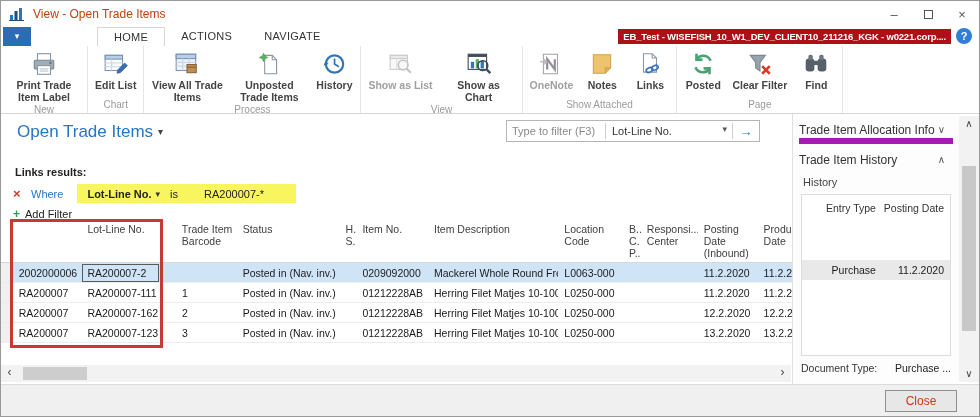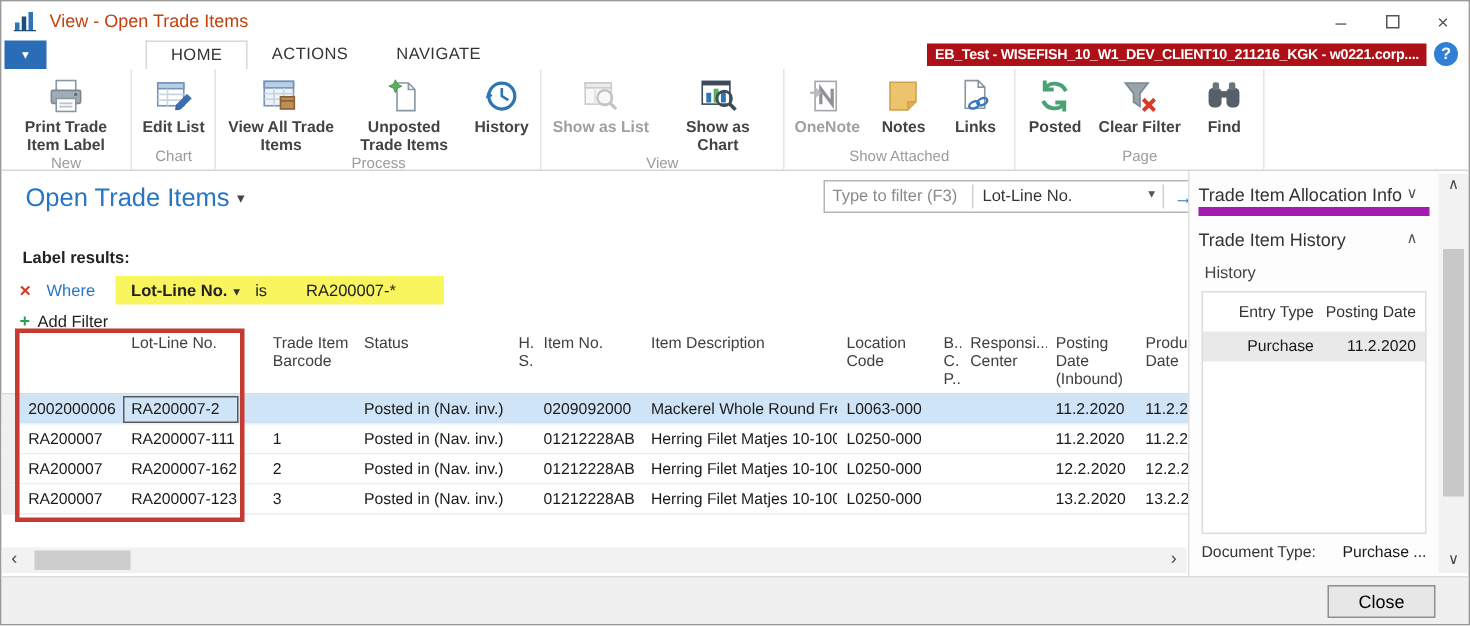--- a/index.html
+++ b/index.html
@@ -38,21 +38,21 @@
   .rbtn .rlabel { font-size:10.5px; color:#444; text-align:center; line-height:11.5px; margin-top:2px; max-width:72px;font-weight:bold; }
   .rbtn.disabled .rlabel { color:#a0a0a0; }
   .rbtn.disabled .icon { opacity:.55; filter:grayscale(90%); }
   .rglabel { height:15px; font-size:10px; color:#9b9b9b; text-align:center; line-height:14px; }
 
   
   .main { position:absolute; top:113px; left:0; width:791px; height:272px; background:#fff; }
   .pagetitle { position:absolute; left:16px; top:8px; font-size:17px; color:#2775c4; cursor:pointer; }
   .pagetitle .caret { font-size:10px; color:#444; margin-left:5px; vertical-align:2px; }
   .filterbox { position:absolute; left:505px; top:6px; width:254px; height:22px; border:1px solid #b5b5b5;
-               background:#fff; display:flex; align-items:center;margin-left:43px; }
+               background:#fff; display:flex; align-items:center; }
   .filterbox input { border:none; outline:none; width:98px; height:18px; font-size:11px; padding-left:5px;
                      font-family:"Liberation Sans", sans-serif; color:#333; }
   .filterbox input::placeholder { color:#8a8a8a; }
   .fsep { width:1px; height:16px; background:#cfcfcf; }
   .ffield { flex:1; font-size:11px; color:#333; padding-left:6px; cursor:pointer; position:relative; }
   .ffield .dd { position:absolute; right:5px; top:-1px; font-size:9px; color:#555; }
   .fgo { width:26px; text-align:center; color:#2775c4; font-size:13px; cursor:pointer; }
   .collapsebtn { position:absolute; left:832px; top:8px; font-size:11px; color:#555; cursor:pointer; }
   .showresults { position:absolute; left:14px; top:52px; font-size:11px; font-weight:bold; color:#222; }
   .filterrow { position:absolute; left:12px; top:70px; height:19px; display:flex; align-items:center; }
@@ -98,39 +98,39 @@
              border-left:1px solid #e0e0e0; }
   .fb-sec { position:absolute; left:6px; right:6px; height:26px; border-bottom:6px solid #a21caf;
             font-size:12px; color:#333; line-height:24px; cursor:pointer; }
   .fb-sec .chev { position:absolute; right:8px; font-size:10px; color:#555; }
   .fb-alloc { top:4px; }
   .fb-hist { top:34px; border-bottom:none; }
   .fb-sub { position:absolute; left:10px; top:62px; font-size:11px; color:#444; }
   .fb-grid { position:absolute; left:8px; right:8px; top:80px; height:162px; background:#fff; border:1px solid #dcdcdc; }
   .fb-gh { display:flex; height:26px; align-items:center; }
   .fb-gh div { font-size:10.5px; color:#333; }
-  .fb-row { display:flex; height:20px; align-items:center; background:#e9e9e9; cursor:pointer; }
+  .fb-row { display:flex; height:20px; align-items:center; background:#e9e9e9; cursor:pointer;margin-top:39px; }
   .fb-row div { font-size:10.5px; color:#1a1a1a; }
   .fb-c1 { width:54%; text-align:right; padding-right:6px; }
   .fb-c2 { width:46%; text-align:right; padding-right:6px; }
   .fb-doc { position:absolute; left:8px; right:8px; top:248px; display:flex; justify-content:space-between; }
   .fb-doc .lbl { font-size:10.5px; color:#333; }
   .fb-doc .val { font-size:10.5px; color:#1a1a1a; }
 
   
   .vscroll { position:absolute; top:115px; left:958px; width:20px; height:266px; background:#f2f2f2; }
   .vs-arrow { position:absolute; left:0; width:20px; height:16px; color:#444; font-size:10px;
               text-align:center; line-height:16px; cursor:pointer; }
   .vs-up { top:0; } .vs-down { bottom:0; }
   .vs-thumb { position:absolute; left:3px; top:50px; width:14px; height:165px; background:#c8c8c8; cursor:grab; }
 
   
   .footer { position:absolute; left:0; right:0; bottom:0; height:32px; background:#f0f0f0; border-top:1px solid #dcdcdc; }
   .closebtn { position:absolute; right:22px; top:5px; width:72px; height:22px; background:#e7e7e7;
-              border:1px solid #8f8f8f; font-size:12px; color:#000000; cursor:pointer;
+              border:1px solid #8f8f8f; font-size:12px; color:#c2410c; cursor:pointer;
               font-family:"Liberation Sans", sans-serif; }
 </style>
 </head>
 <body>
 
 <div class="win">
 
   <div class="titlebar">
     <span class="appicon">
       <svg width="16" height="14" viewBox="0 0 16 14">
@@ -353,21 +353,21 @@
 
     <div class="filterbox">
       <input placeholder="Type to filter (F3)" style="">
       <div class="fsep"></div>
       <div class="ffield"><span>Lot-Line No.</span><span class="dd">▾</span></div>
       <div class="fsep"></div>
       <div class="fgo">→</div>
     </div>
     <div class="collapsebtn">∧</div>
 
-    <div class="showresults">Label results:</div>
+    <div class="showresults">Links results:</div>
 
     <div class="filterrow">
       <span class="fr-x">×</span>
       <span class="fr-where">Where</span>
       <span class="fr-cond">
         <span class="fr-field">Lot-Line No.</span>
         <span class="fr-dd">▾</span>
         <span class="fr-op">is</span>
         <span class="fr-val">RA200007-*</span>
       </span>

